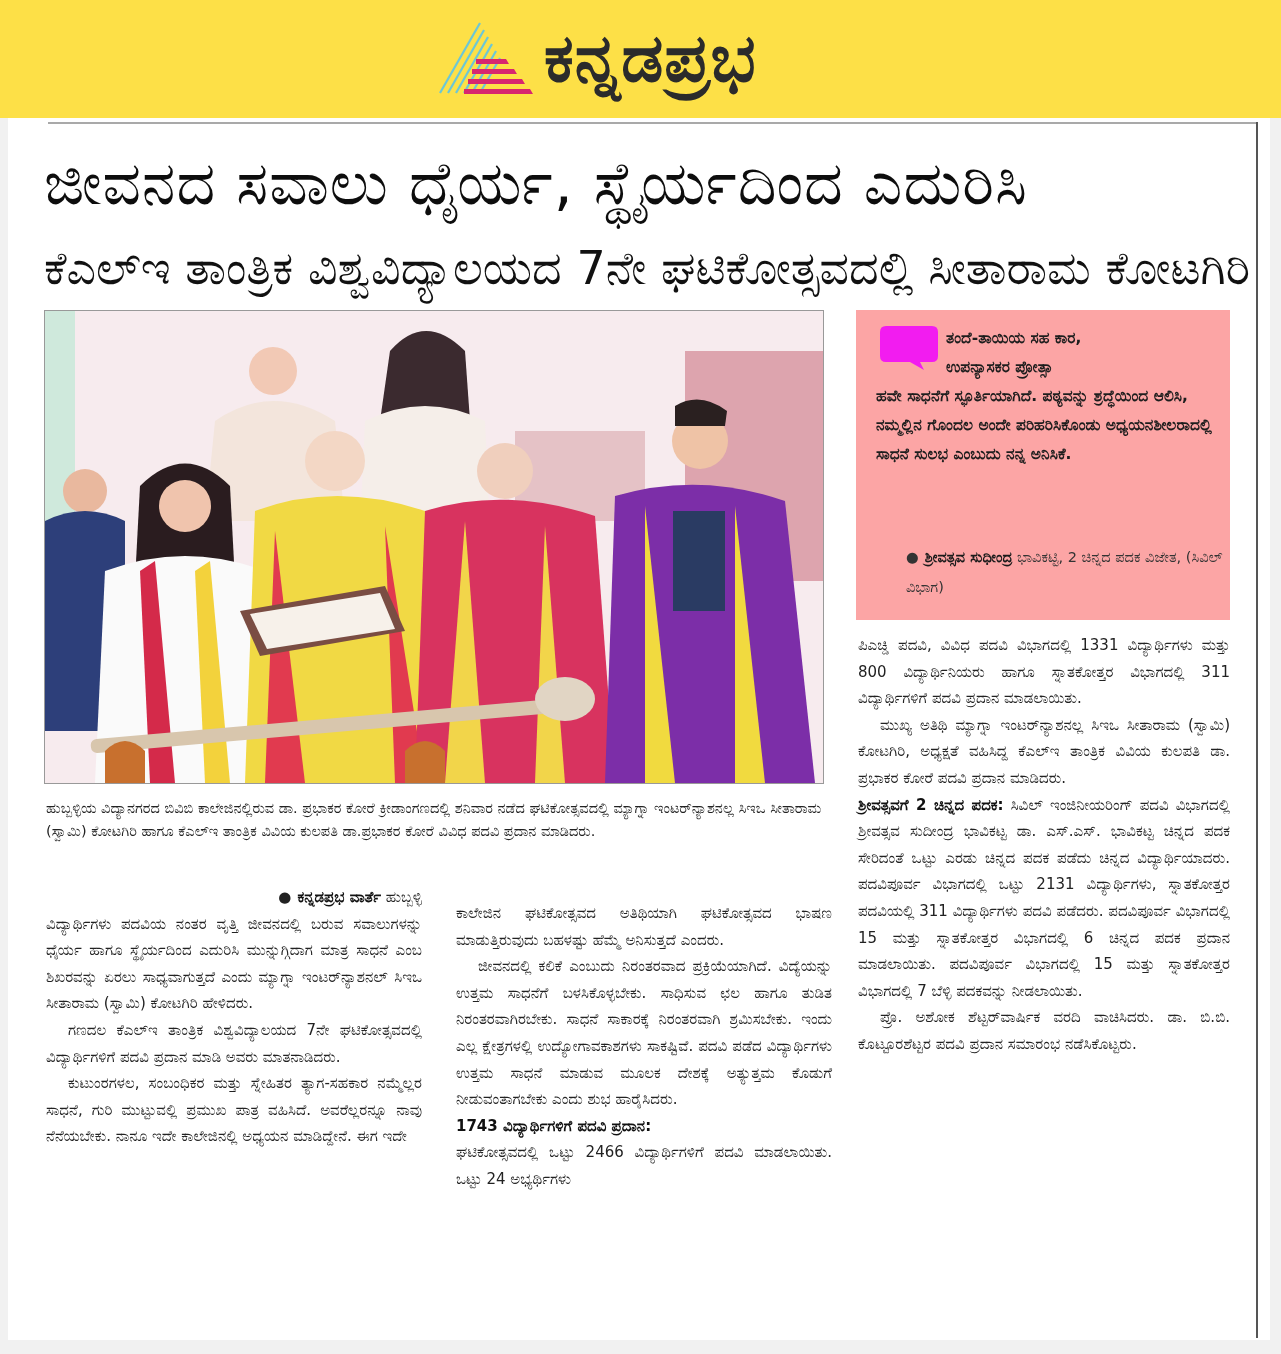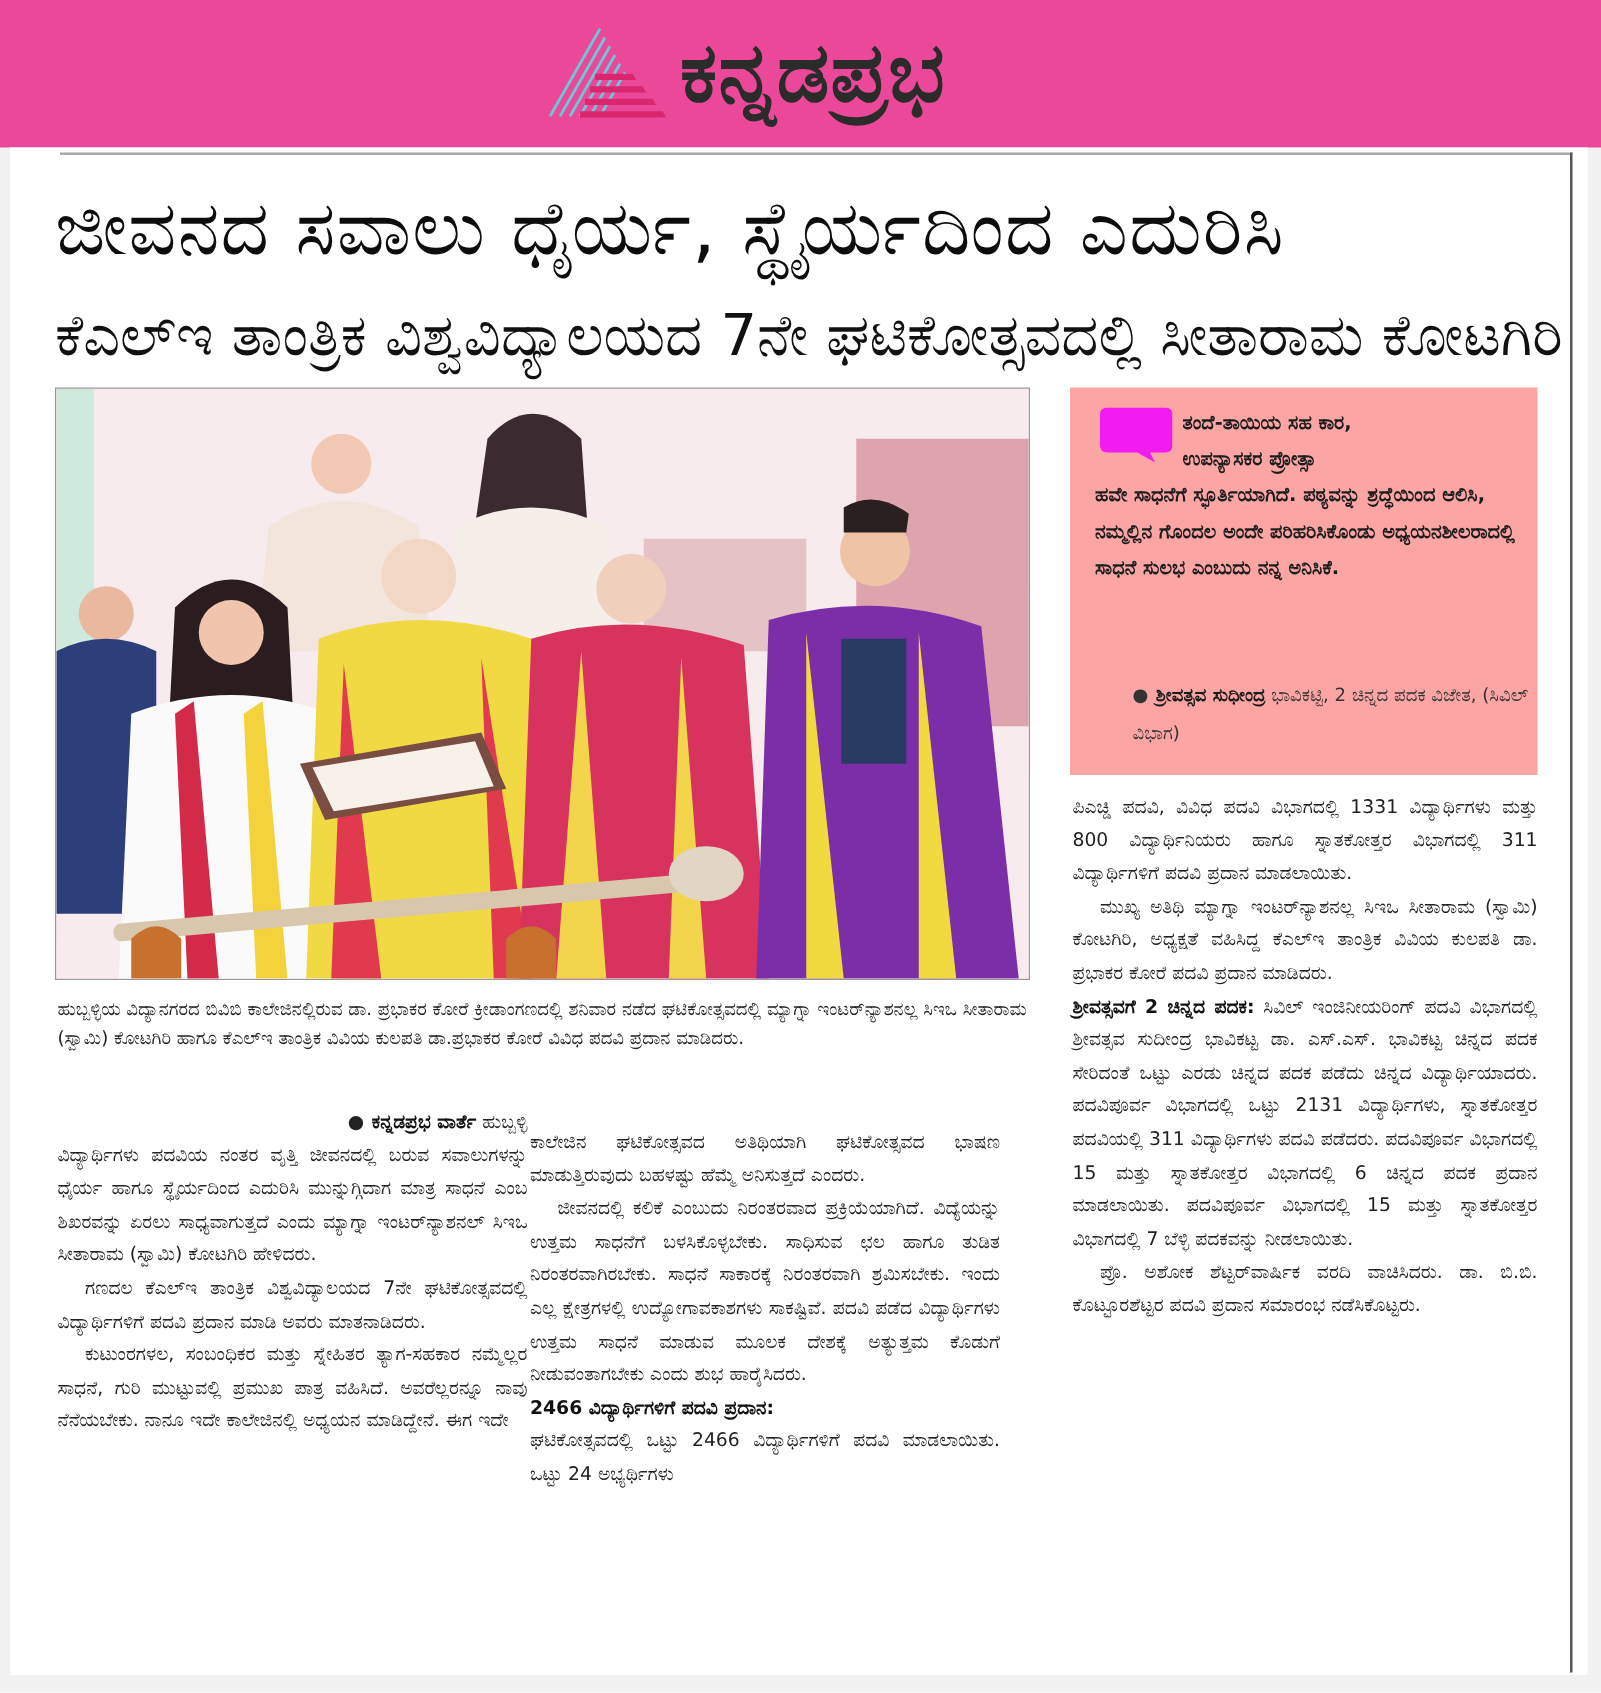--- a/index.html
+++ b/index.html
@@ -5,21 +5,21 @@
   html, body { margin: 0; padding: 0; }
   body {
     width: 1281px; height: 1354px; overflow: hidden;
     background: #f1f1f1;
     font-family: "DejaVu Sans", sans-serif;
     color: #1a1a1a;
     position: relative;
   }
   .masthead {
     position: absolute; left: 0; top: 0; width: 1281px; height: 118px;
-    background: #ec4899;
+    background: #fde047;
   }
   .logo-wrap {
     position: absolute; left: 436px; top: 14px; height: 90px;
     display: flex; align-items: center;
   }
   .logo-mark { width: 100px; height: 80px; margin-right: 8px; }
   .logo-text {
     font-size: 66px; font-weight: bold; color: #2b2b2b; letter-spacing: 1px;
     font-family: "DejaVu Sans", sans-serif;
   }
@@ -71,21 +71,21 @@
   }
   .quote-attrib .name { font-weight: bold; color: #1a1a1a; }
   .col {
     position: absolute; font-size: 15px; line-height: 26.6px; color: #222;
     text-align: justify;
   }
   .col p { margin: 0; }
   .col .ind { text-indent: 22px; }
   .col .bold { font-weight: bold; color: #111; }
   .col1 { left: 46px; top: 884px; width: 376px; }
-  .col2 { left: 424px; top: 900px; width: 376px; }
+  .col2 { left: 456px; top: 900px; width: 376px; }
   .col3 { left: 858px; top: 632px; width: 372px; }
   .dot { font-weight: bold; margin-right: 6px; }
 </style>
 </head>
 <body>
 
 <div class="masthead">
   <div class="logo-wrap">
     <svg class="logo-mark" viewBox="0 0 100 80" width="100" height="80">
       <g stroke="#6cc7d6" stroke-width="2.2">
@@ -185,21 +185,21 @@
     <span>ಹುಬ್ಬಳ್ಳಿ</span>
   </p>
   <p>ವಿದ್ಯಾರ್ಥಿಗಳು ಪದವಿಯ ನಂತರ ವೃತ್ತಿ ಜೀವನದಲ್ಲಿ ಬರುವ ಸವಾಲುಗಳನ್ನು ಧೈರ್ಯ ಹಾಗೂ ಸ್ಥೈರ್ಯದಿಂದ ಎದುರಿಸಿ ಮುನ್ನುಗ್ಗಿದಾಗ ಮಾತ್ರ ಸಾಧನೆ ಎಂಬ ಶಿಖರವನ್ನು ಏರಲು ಸಾಧ್ಯವಾಗುತ್ತದೆ ಎಂದು ಮ್ಯಾಗ್ನಾ ಇಂಟರ್‌ನ್ಯಾಶನಲ್ ಸಿಇಒ ಸೀತಾರಾಮ (ಸ್ವಾಮಿ) ಕೋಟಗಿರಿ ಹೇಳಿದರು.</p>
   <p class="ind">ಗಣದಲ ಕೆಎಲ್‌ಇ ತಾಂತ್ರಿಕ ವಿಶ್ವವಿದ್ಯಾಲಯದ 7ನೇ ಘಟಿಕೋತ್ಸವದಲ್ಲಿ ವಿದ್ಯಾರ್ಥಿಗಳಿಗೆ ಪದವಿ ಪ್ರದಾನ ಮಾಡಿ ಅವರು ಮಾತನಾಡಿದರು.</p>
   <p class="ind">ಕುಟುಂರಗಳಲ, ಸಂಬಂಧಿಕರ ಮತ್ತು ಸ್ನೇಹಿತರ ತ್ಯಾಗ-ಸಹಕಾರ ನಮ್ಮೆಲ್ಲರ ಸಾಧನೆ, ಗುರಿ ಮುಟ್ಟುವಲ್ಲಿ ಪ್ರಮುಖ ಪಾತ್ರ ವಹಿಸಿದೆ. ಅವರೆಲ್ಲರನ್ನೂ ನಾವು ನೆನೆಯಬೇಕು. ನಾನೂ ಇದೇ ಕಾಲೇಜಿನಲ್ಲಿ ಅಧ್ಯಯನ ಮಾಡಿದ್ದೇನೆ. ಈಗ ಇದೇ</p>
 </div>
 
 <div class="col col2">
   <p>ಕಾಲೇಜಿನ ಘಟಿಕೋತ್ಸವದ ಅತಿಥಿಯಾಗಿ ಘಟಿಕೋತ್ಸವದ ಭಾಷಣ ಮಾಡುತ್ತಿರುವುದು ಬಹಳಷ್ಟು ಹೆಮ್ಮೆ ಅನಿಸುತ್ತದೆ ಎಂದರು.</p>
   <p class="ind">ಜೀವನದಲ್ಲಿ ಕಲಿಕೆ ಎಂಬುದು ನಿರಂತರವಾದ ಪ್ರಕ್ರಿಯೆಯಾಗಿದೆ. ವಿದ್ಯೆಯನ್ನು ಉತ್ತಮ ಸಾಧನೆಗೆ ಬಳಸಿಕೊಳ್ಳಬೇಕು. ಸಾಧಿಸುವ ಛಲ ಹಾಗೂ ತುಡಿತ ನಿರಂತರವಾಗಿರಬೇಕು. ಸಾಧನೆ ಸಾಕಾರಕ್ಕೆ ನಿರಂತರವಾಗಿ ಶ್ರಮಿಸಬೇಕು. ಇಂದು ಎಲ್ಲ ಕ್ಷೇತ್ರಗಳಲ್ಲಿ ಉದ್ಯೋಗಾವಕಾಶಗಳು ಸಾಕಷ್ಟಿವೆ. ಪದವಿ ಪಡೆದ ವಿದ್ಯಾರ್ಥಿಗಳು ಉತ್ತಮ ಸಾಧನೆ ಮಾಡುವ ಮೂಲಕ ದೇಶಕ್ಕೆ ಅತ್ಯುತ್ತಮ ಕೊಡುಗೆ ನೀಡುವಂತಾಗಬೇಕು ಎಂದು ಶುಭ ಹಾರೈಸಿದರು.</p>
-  <p class="bold">2466 ವಿದ್ಯಾರ್ಥಿಗಳಿಗೆ ಪದವಿ ಪ್ರದಾನ:</p>
+  <p class="bold">1743 ವಿದ್ಯಾರ್ಥಿಗಳಿಗೆ ಪದವಿ ಪ್ರದಾನ:</p>
   <p>ಘಟಿಕೋತ್ಸವದಲ್ಲಿ ಒಟ್ಟು 2466 ವಿದ್ಯಾರ್ಥಿಗಳಿಗೆ ಪದವಿ ಮಾಡಲಾಯಿತು. ಒಟ್ಟು 24 ಅಭ್ಯರ್ಥಿಗಳು</p>
 </div>
 
 <div class="col col3">
   <p>ಪಿಎಚ್ಡಿ ಪದವಿ, ವಿವಿಧ ಪದವಿ ವಿಭಾಗದಲ್ಲಿ 1331 ವಿದ್ಯಾರ್ಥಿಗಳು ಮತ್ತು 800 ವಿದ್ಯಾರ್ಥಿನಿಯರು ಹಾಗೂ ಸ್ನಾತಕೋತ್ತರ ವಿಭಾಗದಲ್ಲಿ 311 ವಿದ್ಯಾರ್ಥಿಗಳಿಗೆ ಪದವಿ ಪ್ರದಾನ ಮಾಡಲಾಯಿತು.</p>
   <p class="ind">ಮುಖ್ಯ ಅತಿಥಿ ಮ್ಯಾಗ್ನಾ ಇಂಟರ್‌ನ್ಯಾಶನಲ್ಲ ಸಿಇಒ ಸೀತಾರಾಮ (ಸ್ವಾಮಿ) ಕೋಟಗಿರಿ, ಅಧ್ಯಕ್ಷತೆ ವಹಿಸಿದ್ದ ಕೆಎಲ್‌ಇ ತಾಂತ್ರಿಕ ವಿವಿಯ ಕುಲಪತಿ ಡಾ. ಪ್ರಭಾಕರ ಕೋರೆ ಪದವಿ ಪ್ರದಾನ ಮಾಡಿದರು.</p>
   <p>
     <span class="bold">ಶ್ರೀವತ್ಸವಗೆ 2 ಚಿನ್ನದ ಪದಕ:</span>
     <span>ಸಿವಿಲ್ ಇಂಜಿನೀಯರಿಂಗ್ ಪದವಿ ವಿಭಾಗದಲ್ಲಿ ಶ್ರೀವತ್ಸವ ಸುದೀಂದ್ರ ಭಾವಿಕಟ್ಟ ಡಾ. ಎಸ್.ಎಸ್. ಭಾವಿಕಟ್ಟ ಚಿನ್ನದ ಪದಕ ಸೇರಿದಂತೆ ಒಟ್ಟು ಎರಡು ಚಿನ್ನದ ಪದಕ ಪಡೆದು ಚಿನ್ನದ ವಿದ್ಯಾರ್ಥಿಯಾದರು. ಪದವಿಪೂರ್ವ ವಿಭಾಗದಲ್ಲಿ ಒಟ್ಟು 2131 ವಿದ್ಯಾರ್ಥಿಗಳು, ಸ್ನಾತಕೋತ್ತರ ಪದವಿಯಲ್ಲಿ 311 ವಿದ್ಯಾರ್ಥಿಗಳು ಪದವಿ ಪಡೆದರು. ಪದವಿಪೂರ್ವ ವಿಭಾಗದಲ್ಲಿ 15 ಮತ್ತು ಸ್ನಾತಕೋತ್ತರ ವಿಭಾಗದಲ್ಲಿ 6 ಚಿನ್ನದ ಪದಕ ಪ್ರದಾನ ಮಾಡಲಾಯಿತು. ಪದವಿಪೂರ್ವ ವಿಭಾಗದಲ್ಲಿ 15 ಮತ್ತು ಸ್ನಾತಕೋತ್ತರ ವಿಭಾಗದಲ್ಲಿ 7 ಬೆಳ್ಳಿ ಪದಕವನ್ನು ನೀಡಲಾಯಿತು.</span>
   </p>

